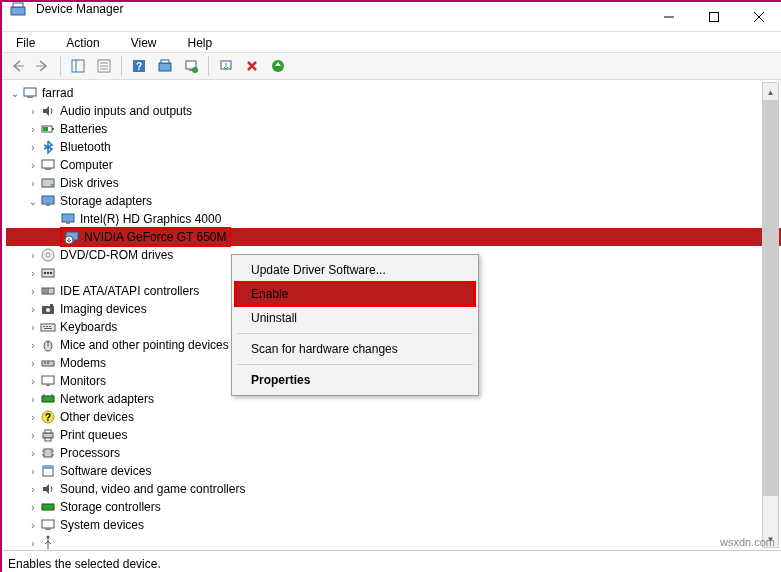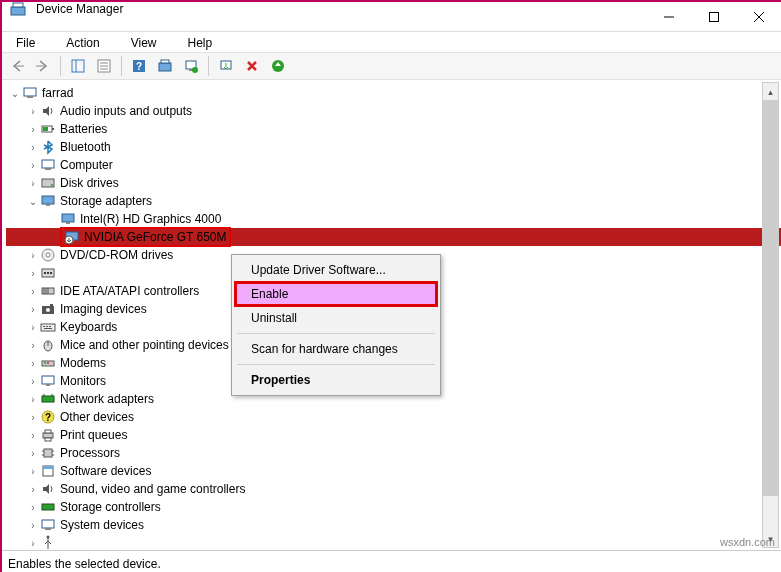--- a/index.html
+++ b/index.html
@@ -100,37 +100,37 @@
   .node.selected {
     background: #b91c1c;
   }
   .selbox {
     border: 2px solid #e00000;
     padding: 0 2px;
   }
   .ctx-menu {
     position: absolute;
     left: 229px; top: 174px;
-    width: 210px;
+    width: 248px;
     background: #f2f2f2;
     border: 1px solid #a0a0a0;
     box-shadow: 2px 2px 4px rgba(0,0,0,0.25);
     padding: 3px;
     text-align: right;
   }
   .ctx-item {
     height: 24px;
     display: flex;
     align-items: center;
     padding: 0 16px;
     font-size: 12px;
   }
   .ctx-sep { height:1px; background:#d0d0d0; margin: 3px 2px; }
   .ctx-item.highlight {
-    background: #f0abfc;
+    background: #b91c1c;
     outline: 3px solid #e00000;
     outline-offset: -2px;
   }
   .ctx-item.bold { font-weight: 700; }
   .statusbar {
     height: 26px;
     border-top: 1px solid #ccc;
     display:flex; align-items:center;
     padding: 0 6px;
     font-size: 12px;

